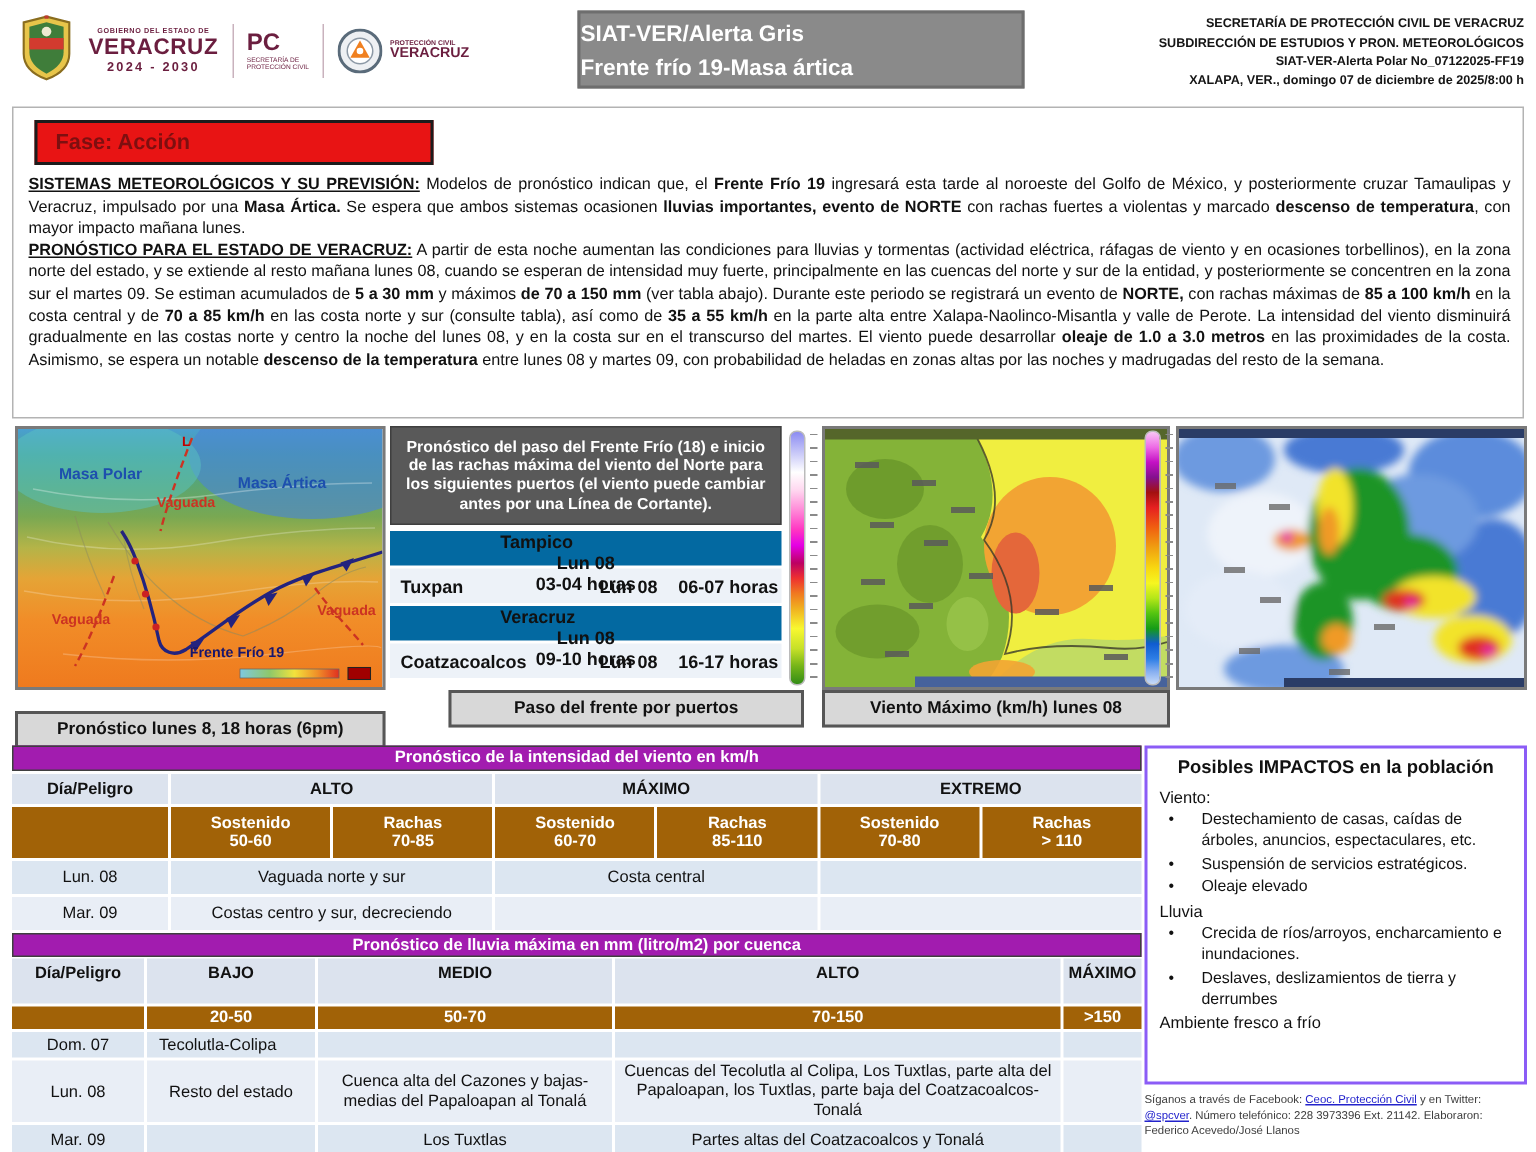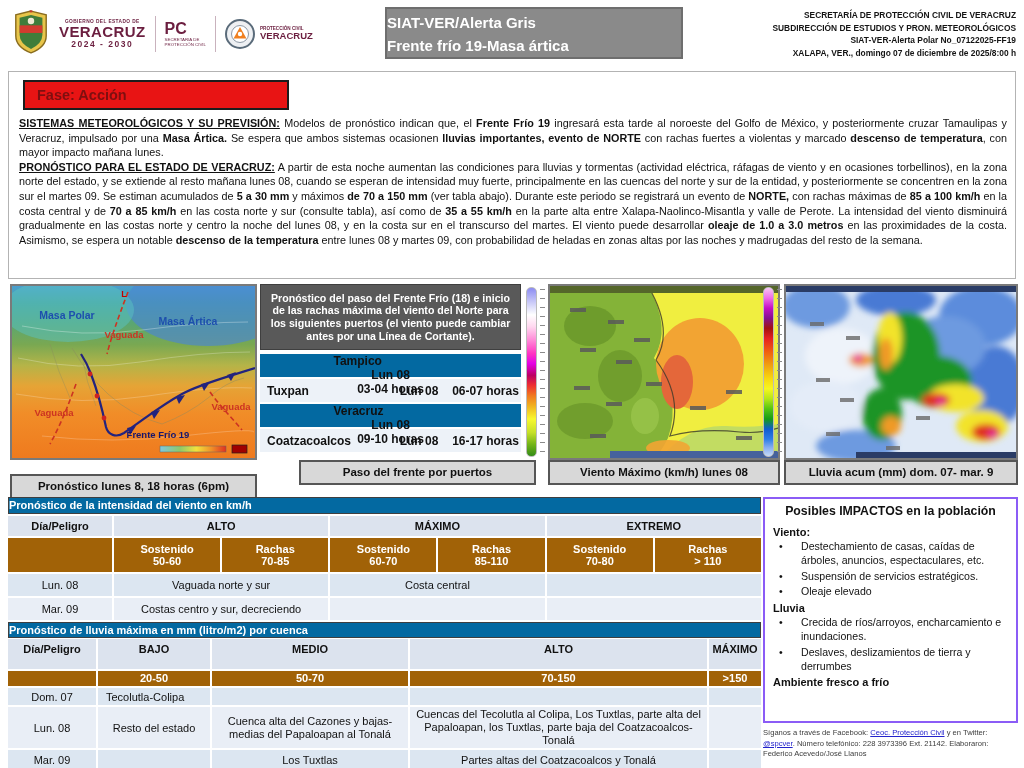--- a/index.html
+++ b/index.html
@@ -45,34 +45,34 @@
   .prow { display:flex; height:23px; margin-bottom:2px; align-items:center; font-weight:bold; font-size:12px; }
   .prow.alt0 { background:#0369a1;flex-direction:column; } .prow.alt1 { background:#edf2f8; }
   .p-port { width:128px; padding-left:7px; } .p-day { width:62px; text-align:center; } .p-time { flex:1; text-align:center; }
 
   .cbar { width:11px; height:170px; border-radius:5px; border:1px solid #bbb; }
   .cbar-wind { background:linear-gradient(to bottom,#8c8cf2 0%,#c6c6f8 8%,#ffffff 16%,#ffd8f0 23%,#ff8ad8 31%,#ff34c2 39%,#e400e4 45%,#bc0062 52%,#ee3030 58%,#f07820 64%,#f0b020 70%,#f8f830 78%,#c6e028 86%,#74b418 93%,#338c16 100%); }
   .cbar-rain { background:linear-gradient(to bottom,#f8c6f4 0%,#ee6ce6 6%,#c410c4 12%,#84108e 18%,#a31010 24%,#e62020 30%,#f06010 38%,#f0a010 46%,#f8d810 54%,#f6f620 60%,#b4e618 66%,#54c410 72%,#169c16 78%,#105cd0 84%,#2e7ee6 90%,#86aef0 95%,#c6daf8 100%); }
   .cticks { width:5px; height:166px; background:repeating-linear-gradient(to bottom,#8a8a8a 0 1px,transparent 1px 9px); }
 
   
-  .tbl-title { background:#0369a1; border:1px solid #3f3f3f; color:#fff; font-weight:bold; font-size:11px; text-align:left; line-height:15px; height:17px; }
+  .tbl-title { background:#a21caf; border:1px solid #3f3f3f; color:#fff; font-weight:bold; font-size:11px; text-align:center; line-height:15px; height:17px; }
   table.grid { border-collapse:separate; border-spacing:2px; table-layout:fixed; }
   table.grid td { font-size:11px; text-align:center; vertical-align:middle; padding:1px 3px; }
   tr.hrow td { background:#dce3ee; font-weight:bold; height:20px; }
   tr.hrow-tall td { background:#dce3ee; font-weight:bold; height:30px; vertical-align:top; padding-top:4px; }
   tr.drow td { background:#a16207; color:#fff; font-weight:bold; line-height:12.5px; }
   tr.row-a td { background:#dce6f1; }
   tr.row-b td { background:#e9eef6; }
   .cell-left { text-align:left !important; padding-left:8px !important; }
 
   
   .impacts { left:763px; top:497px; width:255px; height:226px; border:2px solid #8b5cf6; background:#fff; padding:5px 8px 0 8px; }
   .imp-title { text-align:center; font-weight:bold; font-size:12.3px; margin-bottom:7px; }
-  .imp-sub { font-weight:bold; font-size:11px; line-height:15px; }
+  .imp-sub { font-weight:normal; font-size:11px; line-height:15px; }
   .impacts ul { margin:0; }
   .impacts li { list-style:none; position:relative; padding-left:28px; font-size:10.6px; line-height:13.8px; margin-bottom:2px; }
   .impacts li::before { content:"\2022"; position:absolute; left:6px; }
 
   .footnote { left:763px; top:728px; width:256px; font-size:7.6px; line-height:10.6px; color:#3c3c3c; }
   .footnote a { color:#2323cc; text-decoration:underline; cursor:pointer; }
 
   svg text { font-family:"Liberation Sans", sans-serif; }
 </style>
 </head>
@@ -296,21 +296,20 @@
         <rect x="30" y="92" width="14" height="4"></rect>
           <rect x="54" y="112" width="14" height="4"></rect>
         <rect x="130" y="130" width="14" height="4"></rect>
           <rect x="40" y="146" width="14" height="4"></rect>
         <rect x="100" y="160" width="14" height="4"></rect>
       </g>
       <rect x="0" y="0" width="230" height="6" fill="#2a3c66"></rect>
       <rect x="70" y="166" width="160" height="6" fill="#2a3c66"></rect>
     </svg>
   </div>
-  <div class="abs caption" style="left:784px;top:460px;width:234px;height:25px;">Lluvia acum (mm) dom. 07- mar. 9</div>
 
   <div class="abs tbl-title" style="left:8px;top:497px;width:753px;">Pronóstico de la intensidad del viento en km/h</div>
   <table class="abs grid" style="left:6px;top:514px;width:757px;">
     <colgroup>
         <col style="width:104px">
         <col>
         <col>
         <col>
         <col>
         <col>

